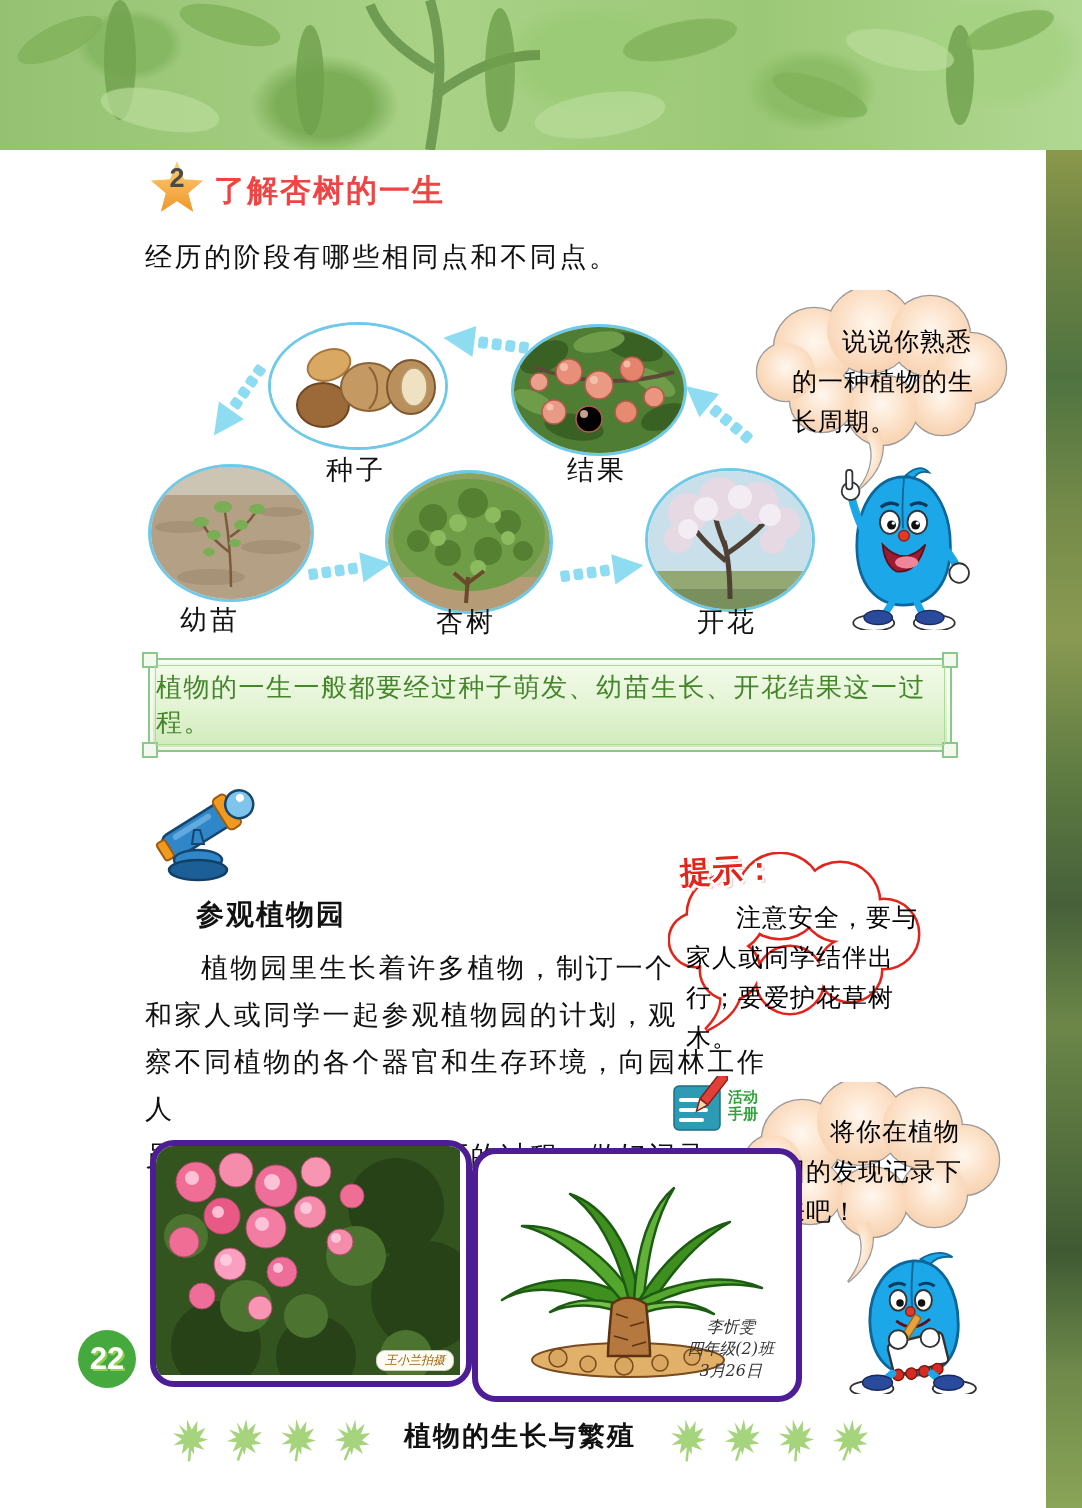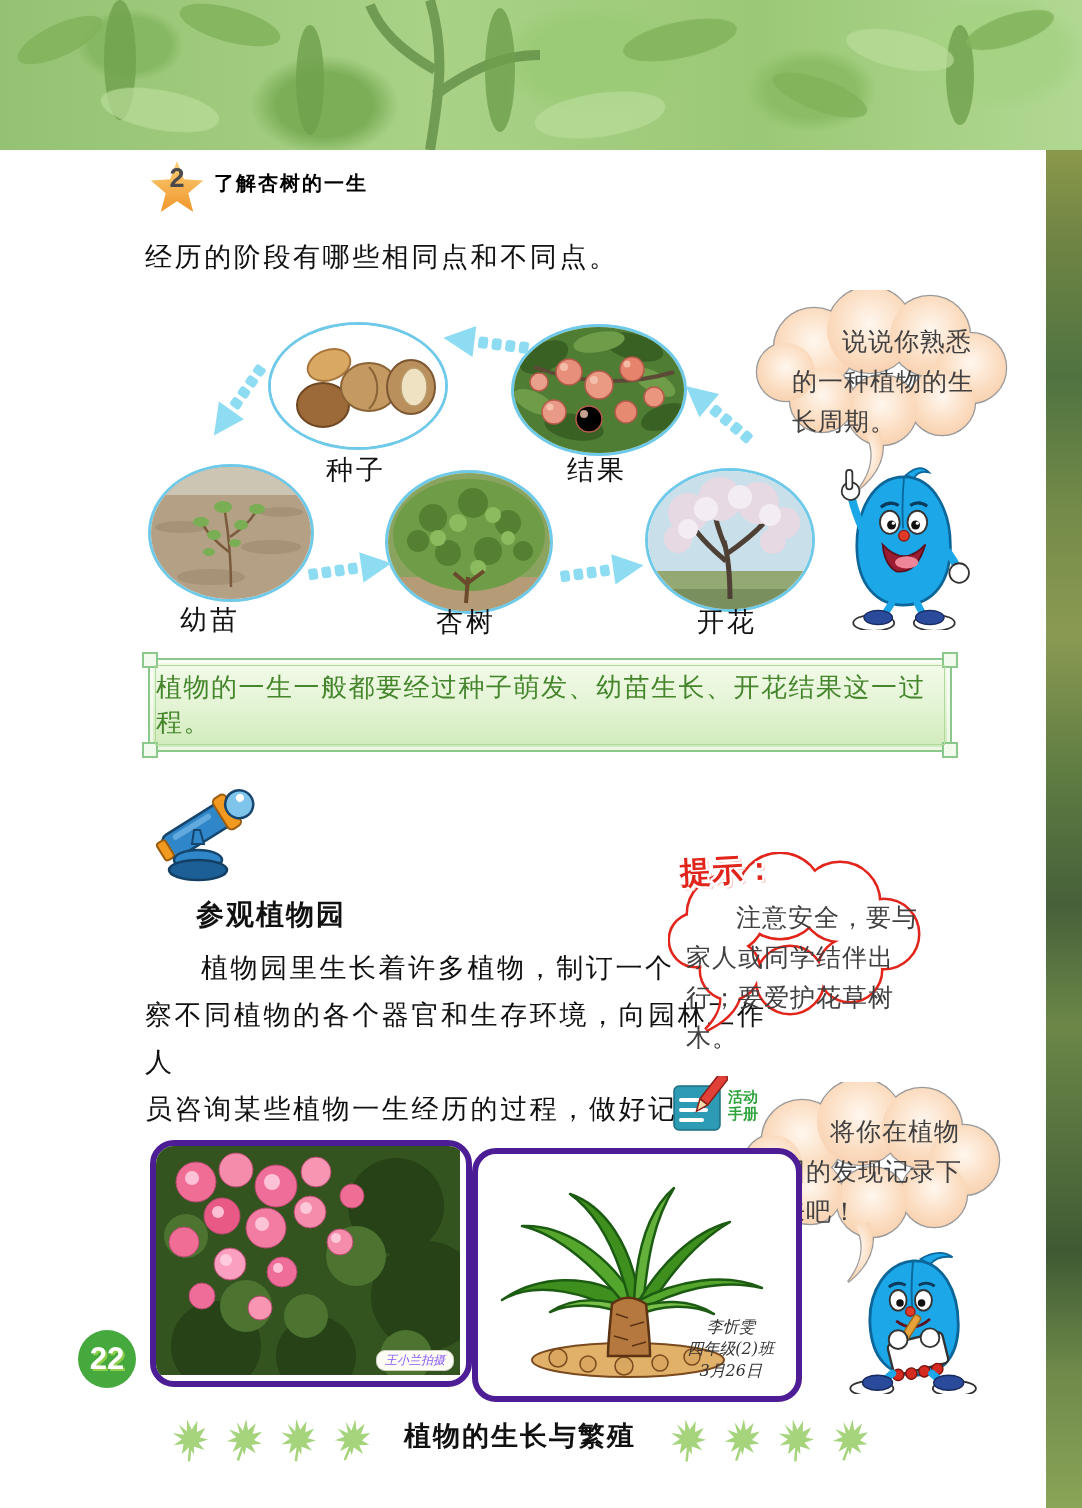--- a/index.html
+++ b/index.html
@@ -19,36 +19,36 @@
   .side-strip{position:absolute;right:0;top:0;width:36px;height:1508px;z-index:2;
     background:linear-gradient(180deg,#7d9a52 0%,#8e9b4b 9%,#6f8444 16%,#4f7340 25%,
       #758b49 34%,#8a9a52 42%,#5c7a41 52%,#47603a 60%,#6c8748 68%,#55703d 76%,
       #3f5a33 83%,#6f8a4a 91%,#8aa557 100%);}
 
   
   .star-badge{position:absolute;left:146px;top:156px;width:62px;height:62px;z-index:4;}
   .star-badge .num{position:absolute;left:0;top:7px;width:62px;text-align:center;
     font-family:"Liberation Sans",sans-serif;font-size:27px;font-weight:bold;color:#4a4a4a;}
   .lesson-title{position:absolute;left:214px;top:170px;font-family:"Liberation Sans",sans-serif;
-    font-size:20px;font-weight:bold;color:#000000;letter-spacing:2px;z-index:4;}
+    font-size:31px;font-weight:bold;color:#ef4444;letter-spacing:2px;z-index:4;}
 
   
   .intro{position:absolute;left:145px;top:232px;width:806px;font-size:27px;
     letter-spacing:2.6px;line-height:50px;color:#111;}
   .intro .ln1{text-indent:56px;}
 
   
   .oval{position:absolute;border:3px solid #6fc9e8;border-radius:50%;overflow:hidden;background:#fff;}
   .oval svg{display:block;}
   .stage-label{position:absolute;font-size:27px;color:#111;letter-spacing:3px;text-align:center;}
   .arrow{position:absolute;}
 
   
   .bubble{position:absolute;}
-  .bubble .txt{position:absolute;font-size:25px;line-height:40px;color:#404040;letter-spacing:1px;}
+  .bubble .txt{position:absolute;font-size:25px;line-height:40px;color:#000000;letter-spacing:1px;}
   .hint-label{position:absolute;font-family:"Liberation Sans",sans-serif;font-weight:bold;
     font-size:31px;color:#e1251b;transform:rotate(-3deg);letter-spacing:1px;
     text-shadow:-2px 0 #fff,2px 0 #fff,0 -2px #fff,0 2px #fff,-2px -2px #fff,2px 2px #fff,-2px 2px #fff,2px -2px #fff, 3px 3px 0 #f8c9c5;}
 
   
   .summary-box{position:absolute;left:148px;top:658px;width:800px;height:90px;
     border:2px solid #8bc88b;background:linear-gradient(180deg,#f3fbea 0%,#e2f3d2 55%,#cfeab9 100%);
     box-shadow:inset 0 0 0 3px rgba(255,255,255,.6);}
   .summary-box .inner{position:absolute;inset:5px;border:1px solid #aedb9b;
     display:flex;align-items:center;justify-content:flex-start;font-family:Liberation Mono, monospace;}
@@ -70,21 +70,21 @@
     letter-spacing:2.6px;line-height:47px;color:#111;}
   .activity-lines .ln1{text-indent:56px;}
 
   .handbook{position:absolute;left:672px;top:1076px;width:100px;height:58px;}
   .handbook .lbl{position:absolute;left:56px;top:12px;font-family:"Liberation Sans",sans-serif;
     font-size:15px;font-weight:bold;color:#2fa33c;line-height:17px;}
 
   
   .panel{position:absolute;border:6px solid #4c1d95;border-radius:24px;overflow:hidden;background:#fff;}
   .rose-caption{position:absolute;right:12px;bottom:10px;background:#fdfdf6;border:1px solid #cfcfc0;
-    border-radius:9px;padding:1px 8px;font-size:12px;color:#8b5cf6;font-style:italic;}
+    border-radius:9px;padding:1px 8px;font-size:12px;color:#a16207;font-style:italic;}
   .draw-credit{position:absolute;right:22px;bottom:14px;text-align:center;font-size:16px;
     font-style:italic;color:#333;line-height:22px;}
 
   
   .page-badge{position:absolute;left:78px;top:1330px;width:58px;height:58px;border-radius:50%;
     background:#45a93d;display:flex;align-items:center;justify-content:center;}
   .page-badge span{font-family:"Liberation Sans",sans-serif;font-size:31px;font-weight:bold;
     color:#fff;text-shadow:2px 2px 0 #8fcf4b;}
   .footer-row{position:absolute;left:0;top:1418px;width:1040px;display:flex;
     justify-content:center;gap:14px;}
@@ -400,20 +400,21 @@
     </g>
     <path d="M52,72 L64,72 L60,58 L54,58 Z" fill="#2f86c8" stroke="#16456e" stroke-width="2"></path>
     <ellipse cx="58" cy="88" rx="24" ry="10" fill="#2f86c8" stroke="#16456e" stroke-width="2.5"></ellipse>
     <ellipse cx="58" cy="98" rx="29" ry="10" fill="#1b5f96" stroke="#123f63" stroke-width="2.5"></ellipse>
   </svg>
 
 
   <div class="activity-heading">参观植物园</div>
   <div class="activity-lines">
     <div class="ln1">植物园里生长着许多植物，制订一个</div>
+    <div>和家人或同学一起参观植物园的计划，观</div>
     <div>察不同植物的各个器官和生存环境，向园林工作人</div>
     <div>员咨询某些植物一生经历的过程，做好记录。</div>
   </div>
 
   <div class="handbook">
     <svg width="56" height="58">
       <rect x="2" y="10" width="46" height="44" rx="5" fill="#2e9bb5" stroke="#1c6e82" stroke-width="1.5"></rect>
       <g stroke="#ffffff" stroke-width="4" stroke-linecap="round">
         <path d="M9,24 L30,24"></path>
           <path d="M9,34 L34,34"></path>

